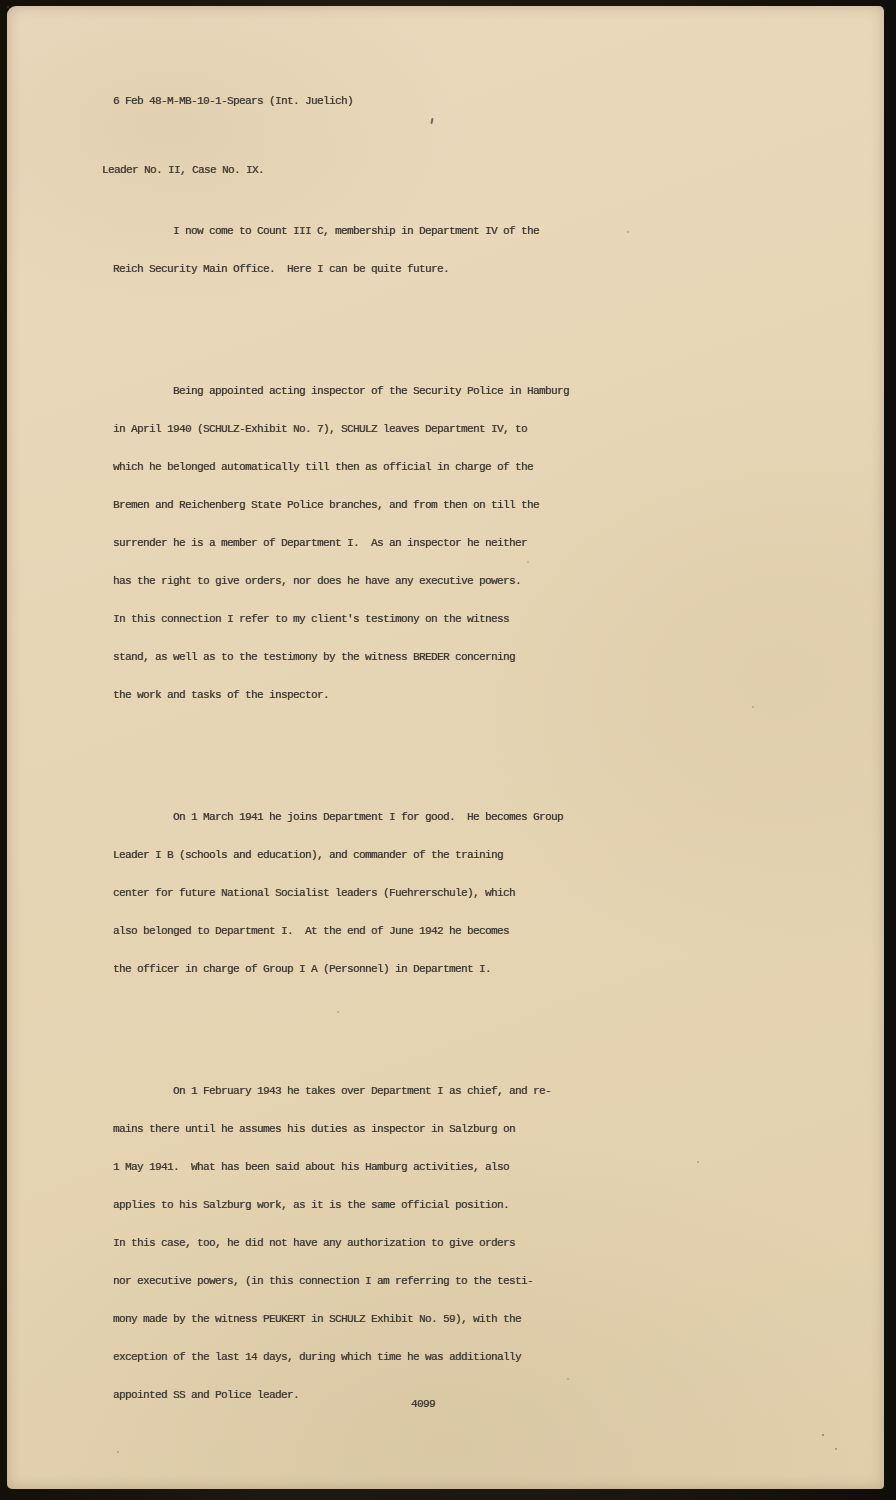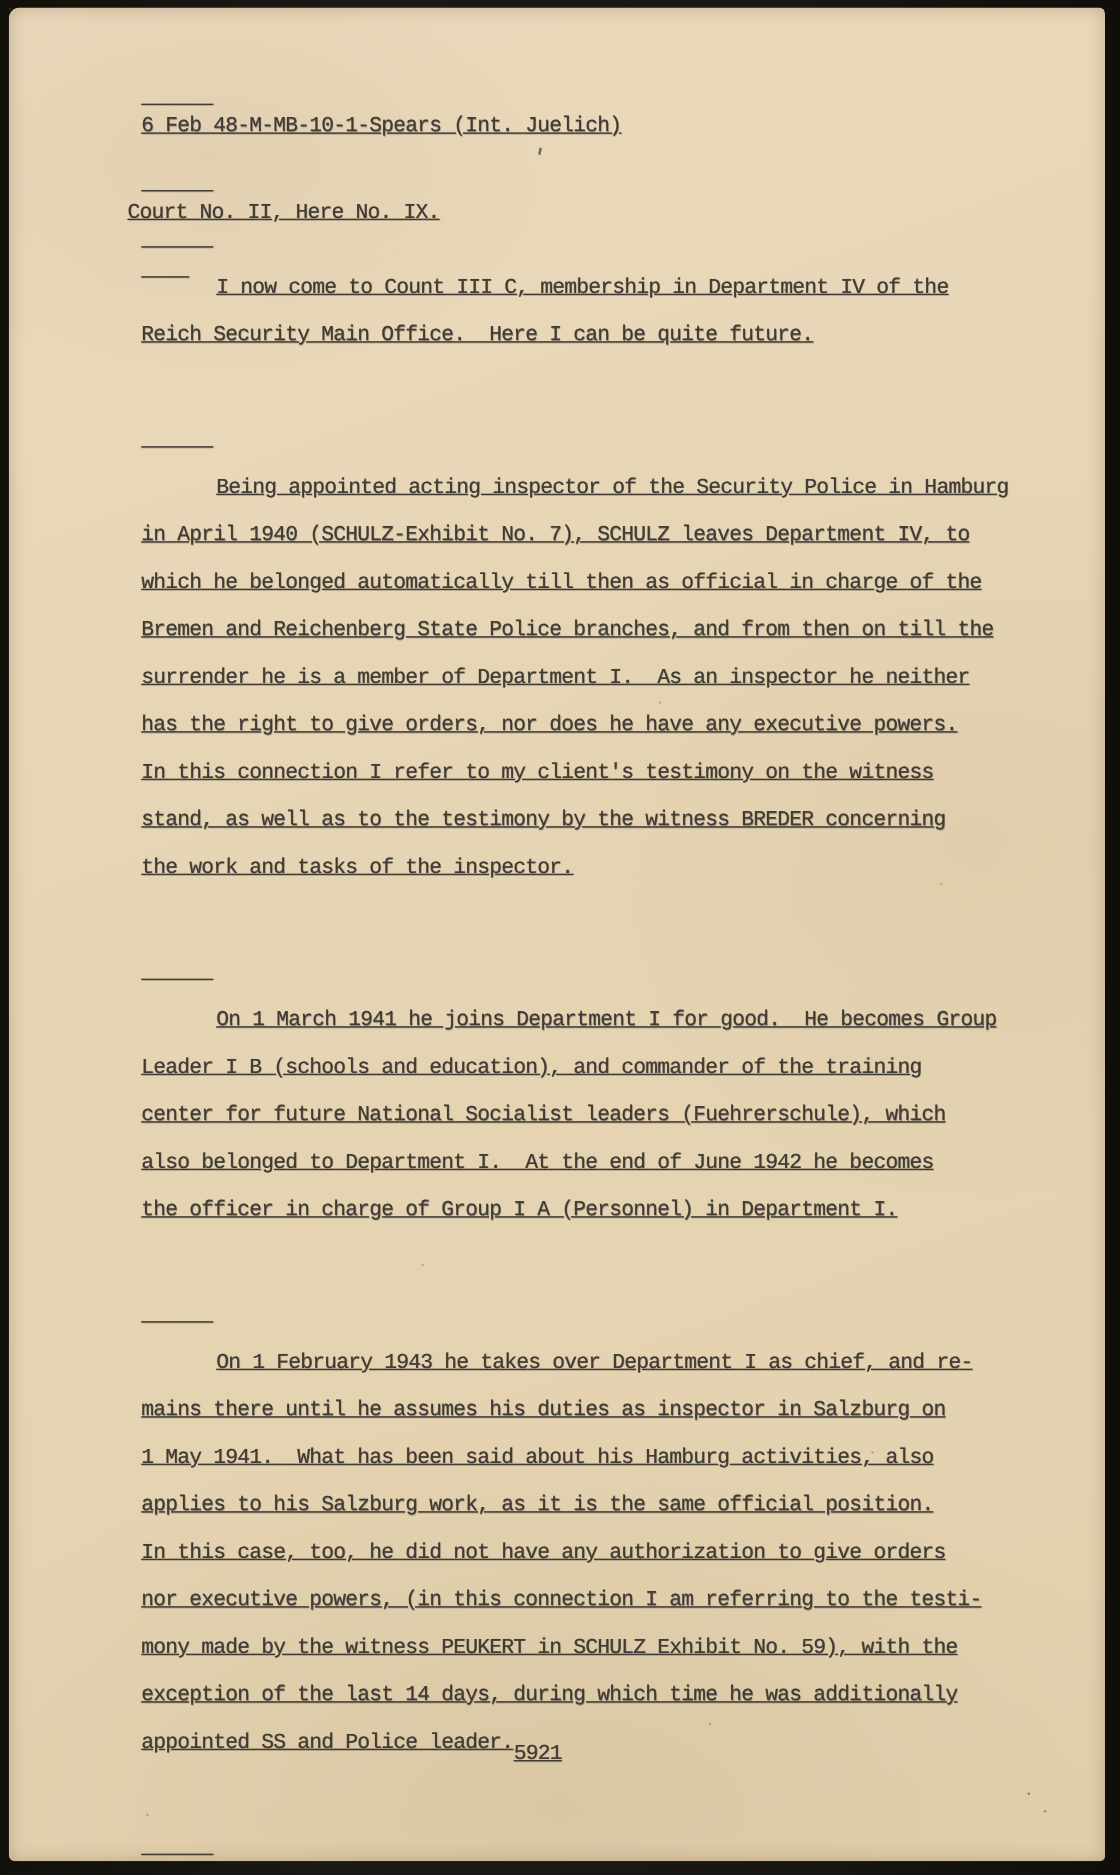--- a/index.html
+++ b/index.html
@@ -30,24 +30,23 @@
     border-radius: 9px 5px 4px 5px;
     box-shadow: inset 0 0 14px rgba(70, 50, 25, 0.25);
   }
   .ink {
     color: #403b34;
     text-shadow:
       0.4px 0.4px 0.6px rgba(64, 59, 52, 0.55),
       -0.3px 0 0.5px rgba(64, 59, 52, 0.30);
   }
   .typed {
-    font-size: 17px;
+    font-size: 11px;
     letter-spacing: -0.6px;
     white-space: pre-wrap;
-    text-decoration: underline;
   }
   .doc-header {
     position: absolute;
     left: 106px;
     top: 38px;
     line-height: 23px;
   }
   .doc-header .hline2 {
     margin-left: -11px;
   }
@@ -103,21 +102,21 @@
 <body>
 
 <div class="stage">
   <div class="paper">
 
     <div class="specks"></div>
     <div class="stray-mark"></div>
 
     <div class="doc-header ink typed">
       <div class="hline1">6 Feb 48-M-MB-10-1-Spears (Int. Juelich)</div>
-      <div class="hline2">Court No. II, Here No. IX.</div>
+      <div class="hline2">Leader No. II, Case No. IX.</div>
     </div>
 
     <div class="doc-body ink typed">
       <p>I now come to Count III C, membership in Department IV of the
 Reich Security Main Office.  Here I can be quite future.</p>
       <p>Being appointed acting inspector of the Security Police in Hamburg
 in April 1940 (SCHULZ-Exhibit No. 7), SCHULZ leaves Department IV, to
 which he belonged automatically till then as official in charge of the
 Bremen and Reichenberg State Police branches, and from then on till the
 surrender he is a member of Department I.  As an inspector he neither
@@ -139,16 +138,16 @@
 mony made by the witness PEUKERT in SCHULZ Exhibit No. 59), with the
 exception of the last 14 days, during which time he was additionally
 appointed SS and Police leader.</p>
       <p>If in spite of the lack of authority, he still used his whole
 influence, as he did in Salzburg, and, in the interest of the people
 concerned, was able to accomplish so much, this achievement should be
 emphasized so much more.</p>
       
     </div>
 
-    <div class="page-number ink typed">5921</div>
+    <div class="page-number ink typed">4099</div>
 
   </div>
 </div>
 
 </body></html>

